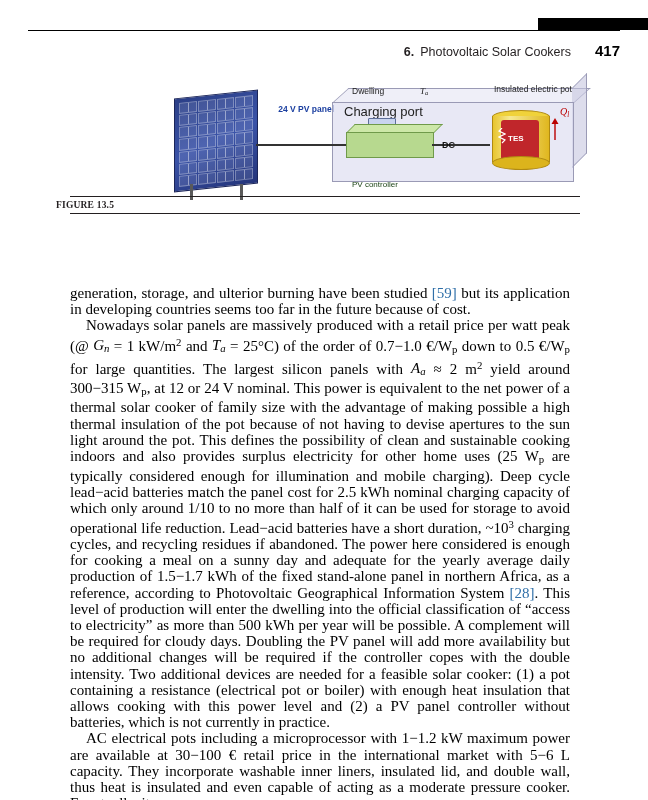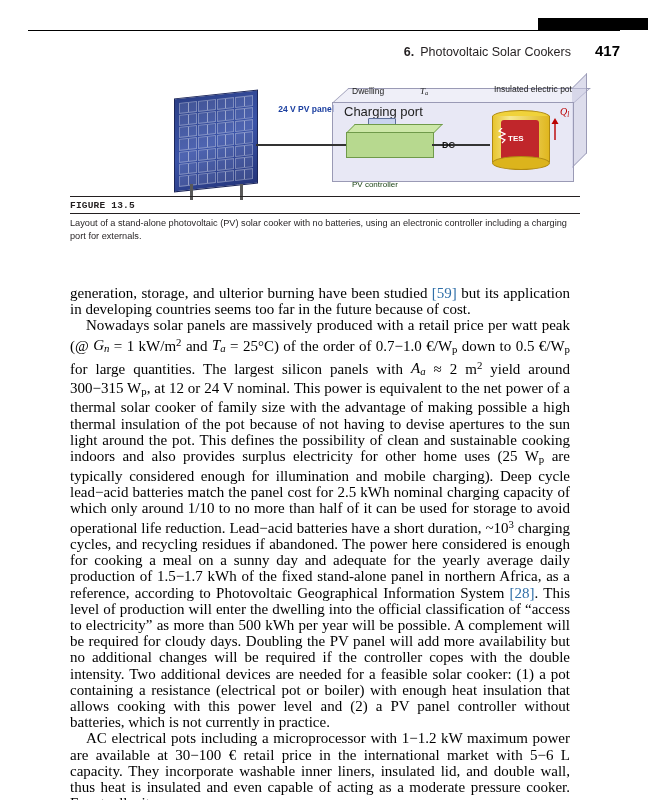--- a/index.html
+++ b/index.html
@@ -344,23 +344,23 @@
     position: absolute;
     left: 430px;
     top: 30px;
     width: 10px;
     height: 22px;
   }
 
   .figure-label {
     position: absolute;
     top: 200px;
-    left: 70px;
+    left: 56px;
     width: 510px;
-    font-family: Liberation Mono, monospace;
+    font-family: Liberation Serif, serif;
     font-size: 9.5px;
     font-weight: bold;
     color: #231f20;
     letter-spacing: 0.2px;
   }
   .figure-rule-top {
     position: absolute;
     top: 196px;
     left: 70px;
     width: 510px;
@@ -495,21 +495,20 @@
       <svg class="q-arrow" viewBox="0 0 10 22">
         <line x1="5" y1="22" x2="5" y2="5" stroke="#b00" stroke-width="1.4"></line>
         <polygon points="5,0 1.5,6 8.5,6" fill="#b00"></polygon>
       </svg>
     </div>
   </div>
 
   <div class="figure-rule-top"></div>
   <div class="figure-label">FIGURE 13.5</div>
   <div class="figure-rule-bottom"></div>
-  <div class="figure-caption">Layout of a stand-alone photovoltaic (PV) solar cooker with no batteries, using an electronic controller including a charging port for externals.</div>
 
   <div class="body">
     <p><span>generation, storage, and ulterior burning have been studied </span><span class="ref">[59]</span><span> but its application in developing countries seems too far in the future because of cost.</span></p>
 
     <p>Nowadays solar panels are massively produced with a retail price per watt peak (@ <i>G<sub>n</sub></i> = 1 kW/m<sup>2</sup> and <i>T<sub>a</sub></i> = 25°C) of the order of 0.7−1.0 €/W<sub>p</sub> down to 0.5 €/W<sub>p</sub> for large quantities. The largest silicon panels with <i>A<sub>a</sub></i> ≈ 2 m<sup>2</sup> yield around 300−315 W<sub>p</sub>, at 12 or 24 V nominal. This power is equivalent to the net power of a thermal solar cooker of family size with the advantage of making possible a high thermal insulation of the pot because of not having to devise apertures to the sun light around the pot. This defines the possibility of clean and sustainable cooking indoors and also provides surplus electricity for other home uses (25 W<sub>p</sub> are typically considered enough for illumination and mobile charging). Deep cycle lead−acid batteries match the panel cost for 2.5 kWh nominal charging capacity of which only around 1/10 to no more than half of it can be used for storage to avoid operational life reduction. Lead−acid batteries have a short duration, ~10<sup>3</sup> charging cycles, and recycling residues if abandoned. The power here considered is enough for cooking a meal on a sunny day and adequate for the yearly average daily production of 1.5−1.7 kWh of the fixed stand-alone panel in northern Africa, as a reference, according to Photovoltaic Geographical Information System <span class="ref">[28]</span>. This level of production will enter the dwelling into the official classification of “access to electricity” as more than 500 kWh per year will be possible. A complement will be required for cloudy days. Doubling the PV panel will add more availability but no additional changes will be required if the controller copes with the double intensity. Two additional devices are needed for a feasible solar cooker: (1) a pot containing a resistance (electrical pot or boiler) with enough heat insulation that allows cooking with this power level and (2) a PV panel controller without batteries, which is not currently in practice.</p>
 
     <p>AC electrical pots including a microprocessor with 1−1.2 kW maximum power are available at 30−100 € retail price in the international market with 5−6 L capacity. They incorporate washable inner liners, insulated lid, and double wall, thus heat is insulated and even capable of acting as a moderate pressure cooker. Eventually, its</p>
   </div>
 
 </div>

